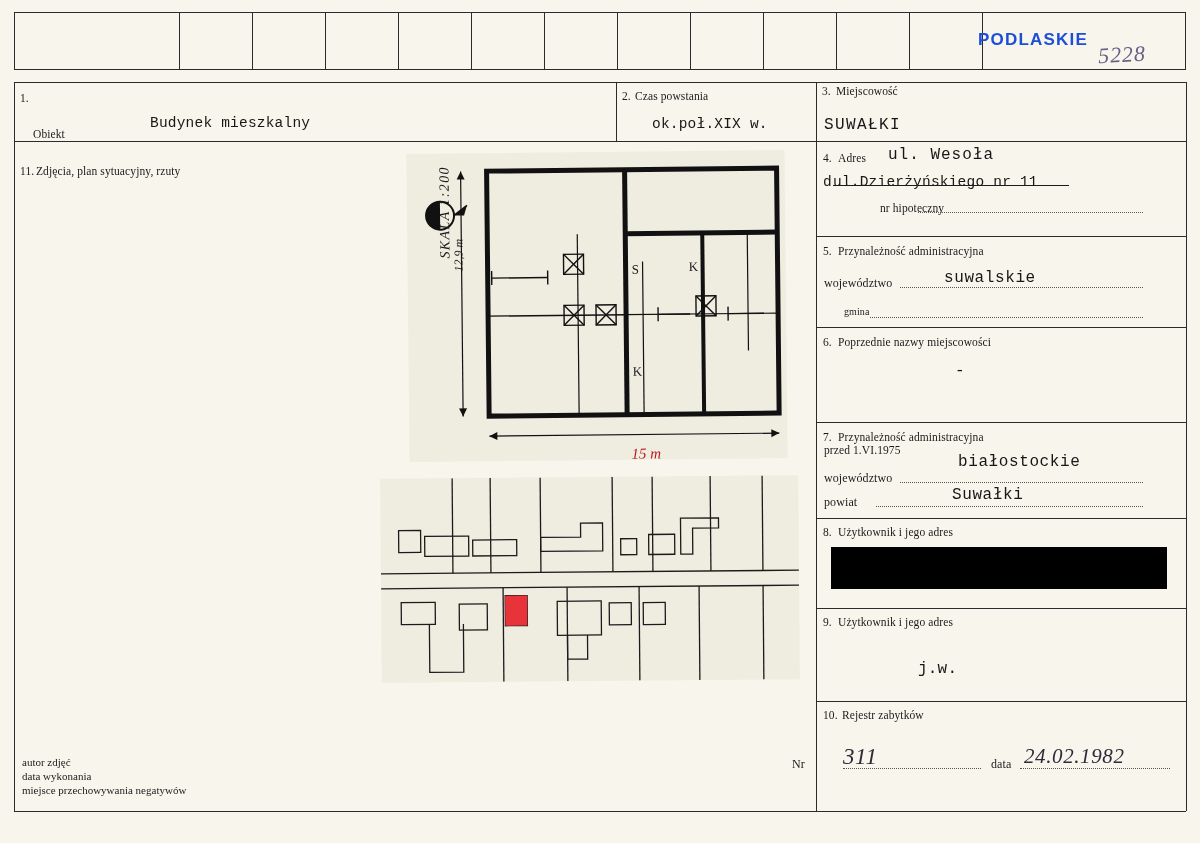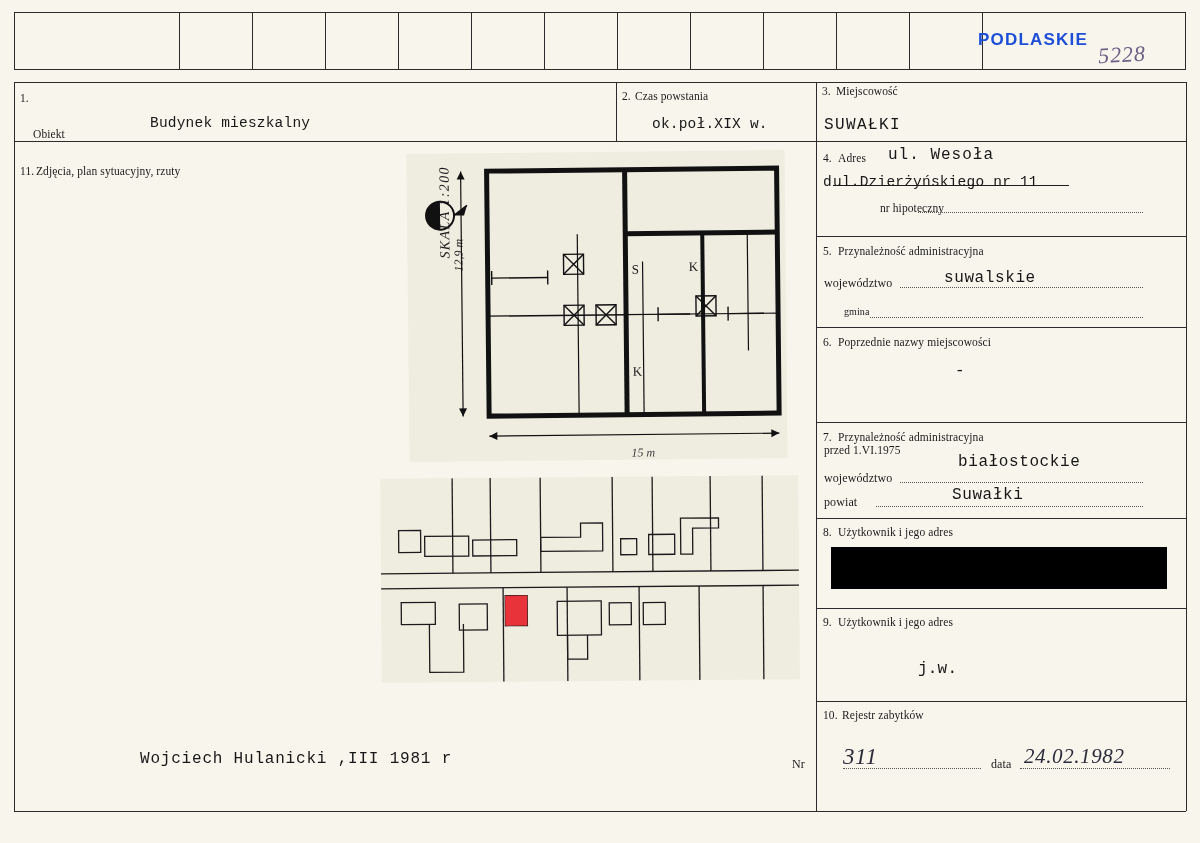--- a/index.html
+++ b/index.html
@@ -197,21 +197,21 @@
       <path d="M54 18 l-4 8 h8 z" fill="#111"></path>
       <path d="M54 263 l-4 -8 h8 z" fill="#111"></path>
 
       <line x1="80" y1="283" x2="370" y2="283" stroke="#111" stroke-width="1.2"></line>
       <path d="M80 283 l8 -4 v8 z" fill="#111"></path>
       <path d="M370 283 l-8 -4 v8 z" fill="#111"></path>
     </svg>
 
     <div class="abs" style="left:30px; top:105px; transform:rotate(-90deg); transform-origin:left top; font-family:'Liberation Serif',serif; font-style:italic; font-size:14px; letter-spacing:1.4px; color:#1b1b1b;">SKALA 1:200</div>
     <div class="abs" style="left:44px; top:118px; transform:rotate(-90deg); transform-origin:left top; font-family:'Liberation Serif',serif; font-style:italic; font-size:12px; color:#1b1b1b;">12,9 m</div>
-    <div class="abs" style="left:222px; top:294px; font-family:'Liberation Serif',serif; font-style:italic; font-size:12px; color:#404040;">15 m</div>
+    <div class="abs" style="left:222px; top:294px; font-family:'Liberation Serif',serif; font-style:italic; font-size:15px; color:#b91c1c;">15 m</div>
     <div class="abs" style="left:224px; top:110px; font-family:'Liberation Serif',serif; font-size:13px; color:#1b1b1b;">S</div>
     <div class="abs" style="left:281px; top:108px; font-family:'Liberation Serif',serif; font-size:13px; color:#1b1b1b;">K</div>
     <div class="abs" style="left:224px; top:212px; font-family:'Liberation Serif',serif; font-size:13px; color:#1b1b1b;">K</div>
   </div>
 
   <div id="map-photo">
     <svg width="418" height="204" viewBox="0 0 418 204">
       <g stroke="#1b1b1b" stroke-width="1.3" fill="none">
 
         <line x1="0" y1="95" x2="418" y2="95"></line>
@@ -303,15 +303,19 @@
 
   <div class="abs label" style="left:823px; top:709px;">10.</div>
   <div class="abs label" style="left:842px; top:709px;">Rejestr zabytków</div>
   <div class="abs label" style="left:792px; top:757px; font-size:12px;">Nr</div>
   <div class="abs hand" style="left:843px; top:744px; font-size:23px;">311</div>
   <div class="abs" style="left:843px; top:768px; width:138px; border-bottom:1px dotted #555;"></div>
   <div class="abs label" style="left:991px; top:757px; font-size:12px;">data</div>
   <div class="abs hand" style="left:1024px; top:744px; font-size:21px;">24.02.1982</div>
   <div class="abs" style="left:1020px; top:768px; width:150px; border-bottom:1px dotted #555;"></div>
 
-  <div id="author-hand" class="type lg" style="letter-spacing:.8px;">Wojciech Hulanicki ,III 1981 r</div>
+  <div id="footer-left">
+    <div>autor zdjęć</div>
+    <div>data wykonania</div>
+    <div>miejsce przechowywania negatywów</div>
+  </div>
 
 </div>
 
 </body></html>

